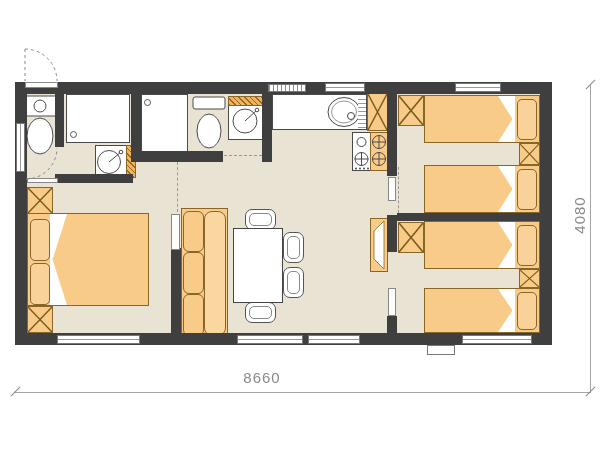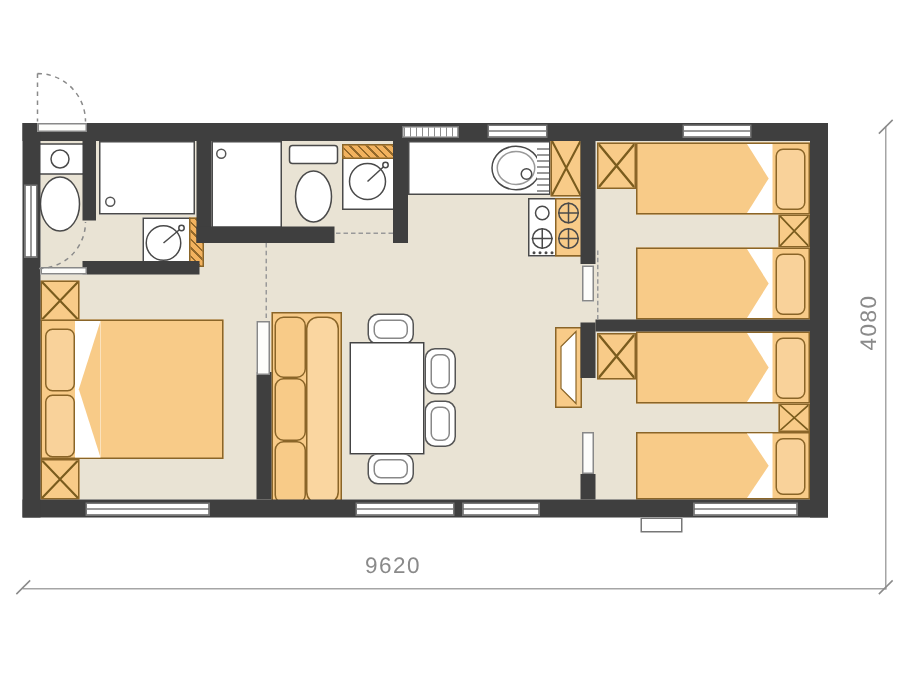--- a/index.html
+++ b/index.html
@@ -229,16 +229,16 @@
   <svg class="a fix" style="left:22px;top:47px;" width="38" height="37" viewBox="0 0 38 37">
     <path d="M3,2 V34 M3,2 A32,32 0 0 1 35,34" fill="none" stroke="#8a8a8a" stroke-dasharray="3,3"></path>
   </svg>
   <div class="a whitebox" style="left:427px;top:345px;width:28px;height:10px;border-color:#777;"></div>
 
   <div class="a dimline" style="left:15px;top:392px;width:576px;height:1px;"></div>
   <div class="a dimline" style="left:590px;top:84px;width:1px;height:309px;"></div>
   <div class="a tick" style="left:9px;top:391px;"></div>
   <div class="a tick" style="left:584px;top:391px;"></div>
   <div class="a tick" style="left:584px;top:84px;"></div>
-  <div class="a dimlabel" style="left:212px;top:369px;width:100px;height:18px;">9620</div>
+  <div class="a dimlabel" style="left:212px;top:369px;width:100px;height:18px;">8660</div>
   <div class="a dimlabel" style="left:550px;top:206px;width:60px;height:18px;transform:rotate(-90deg);">4080</div>
 
 </div>
 
 </body></html>

